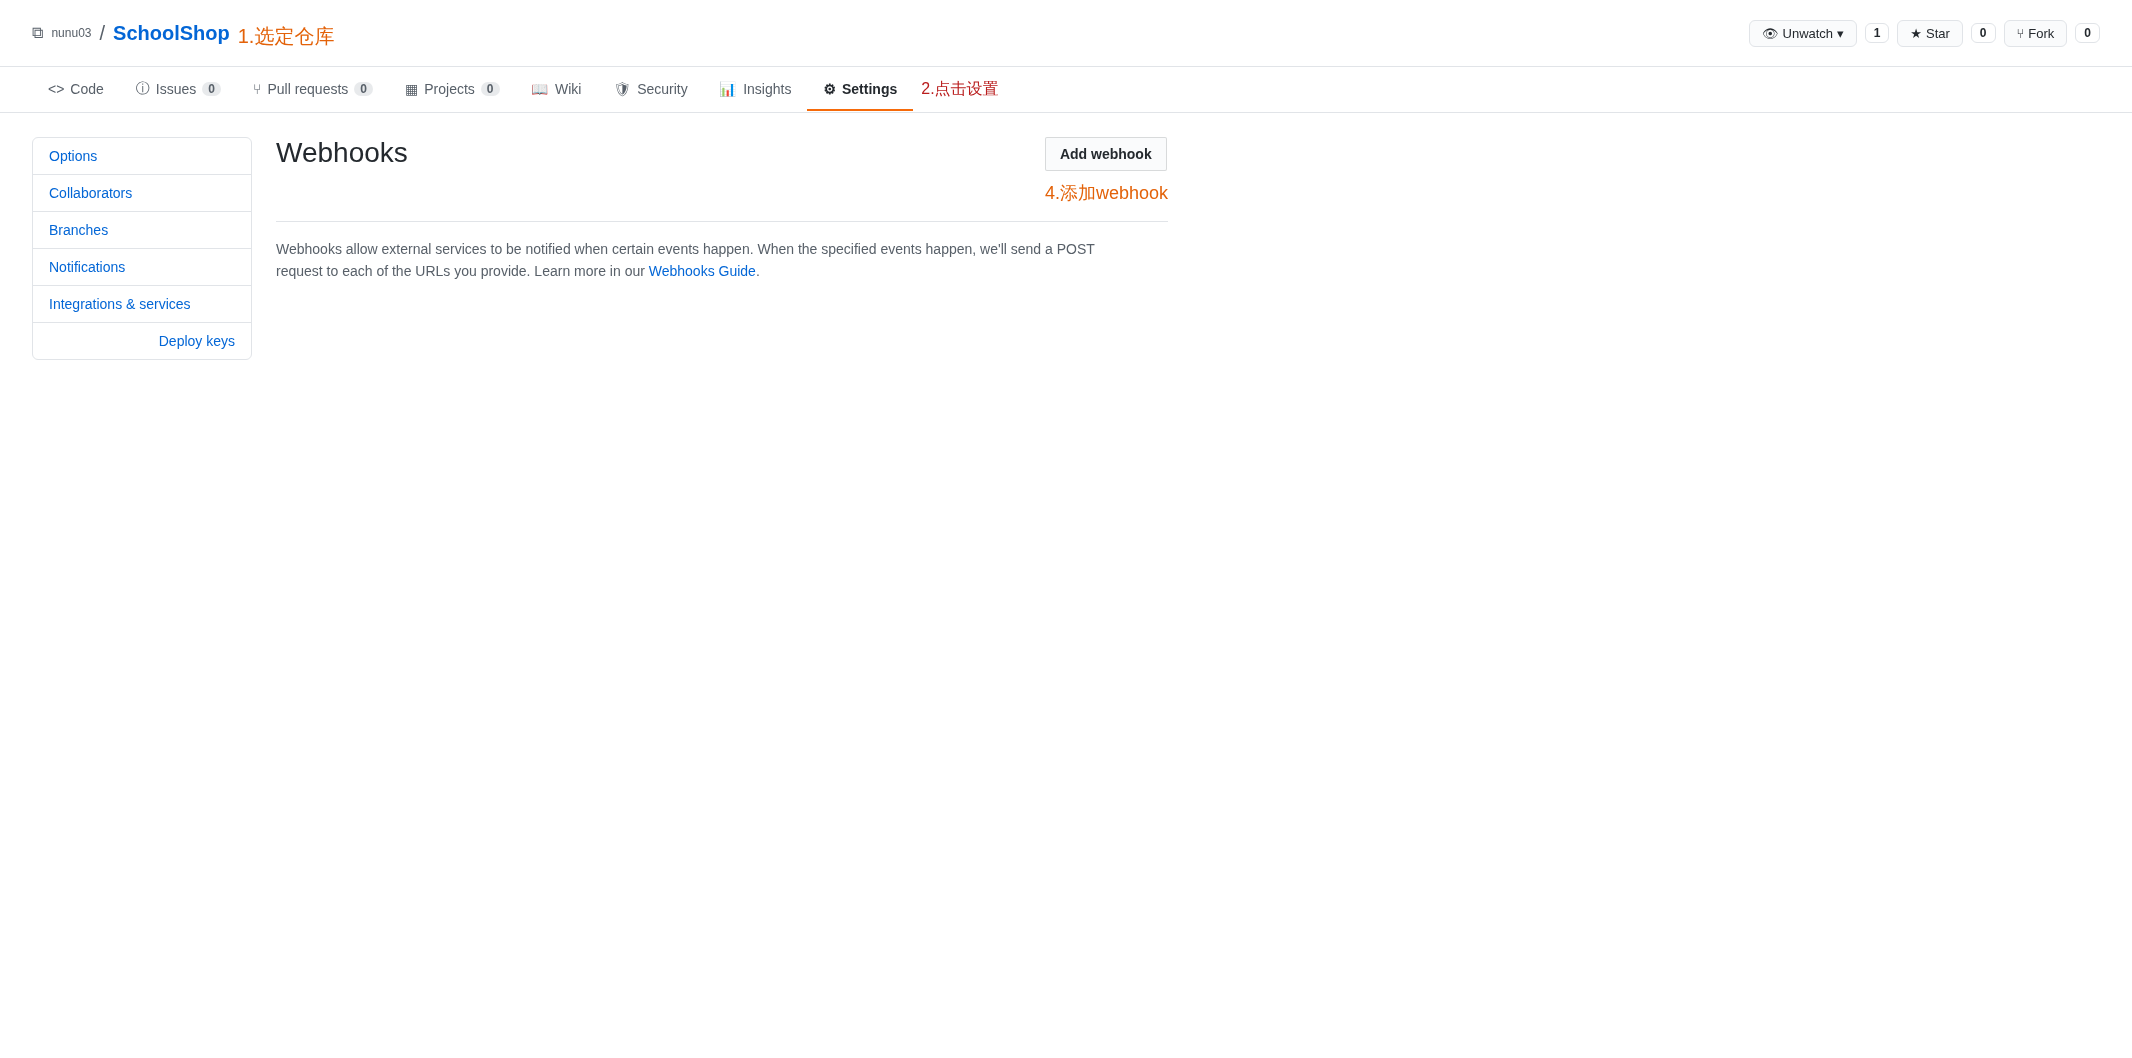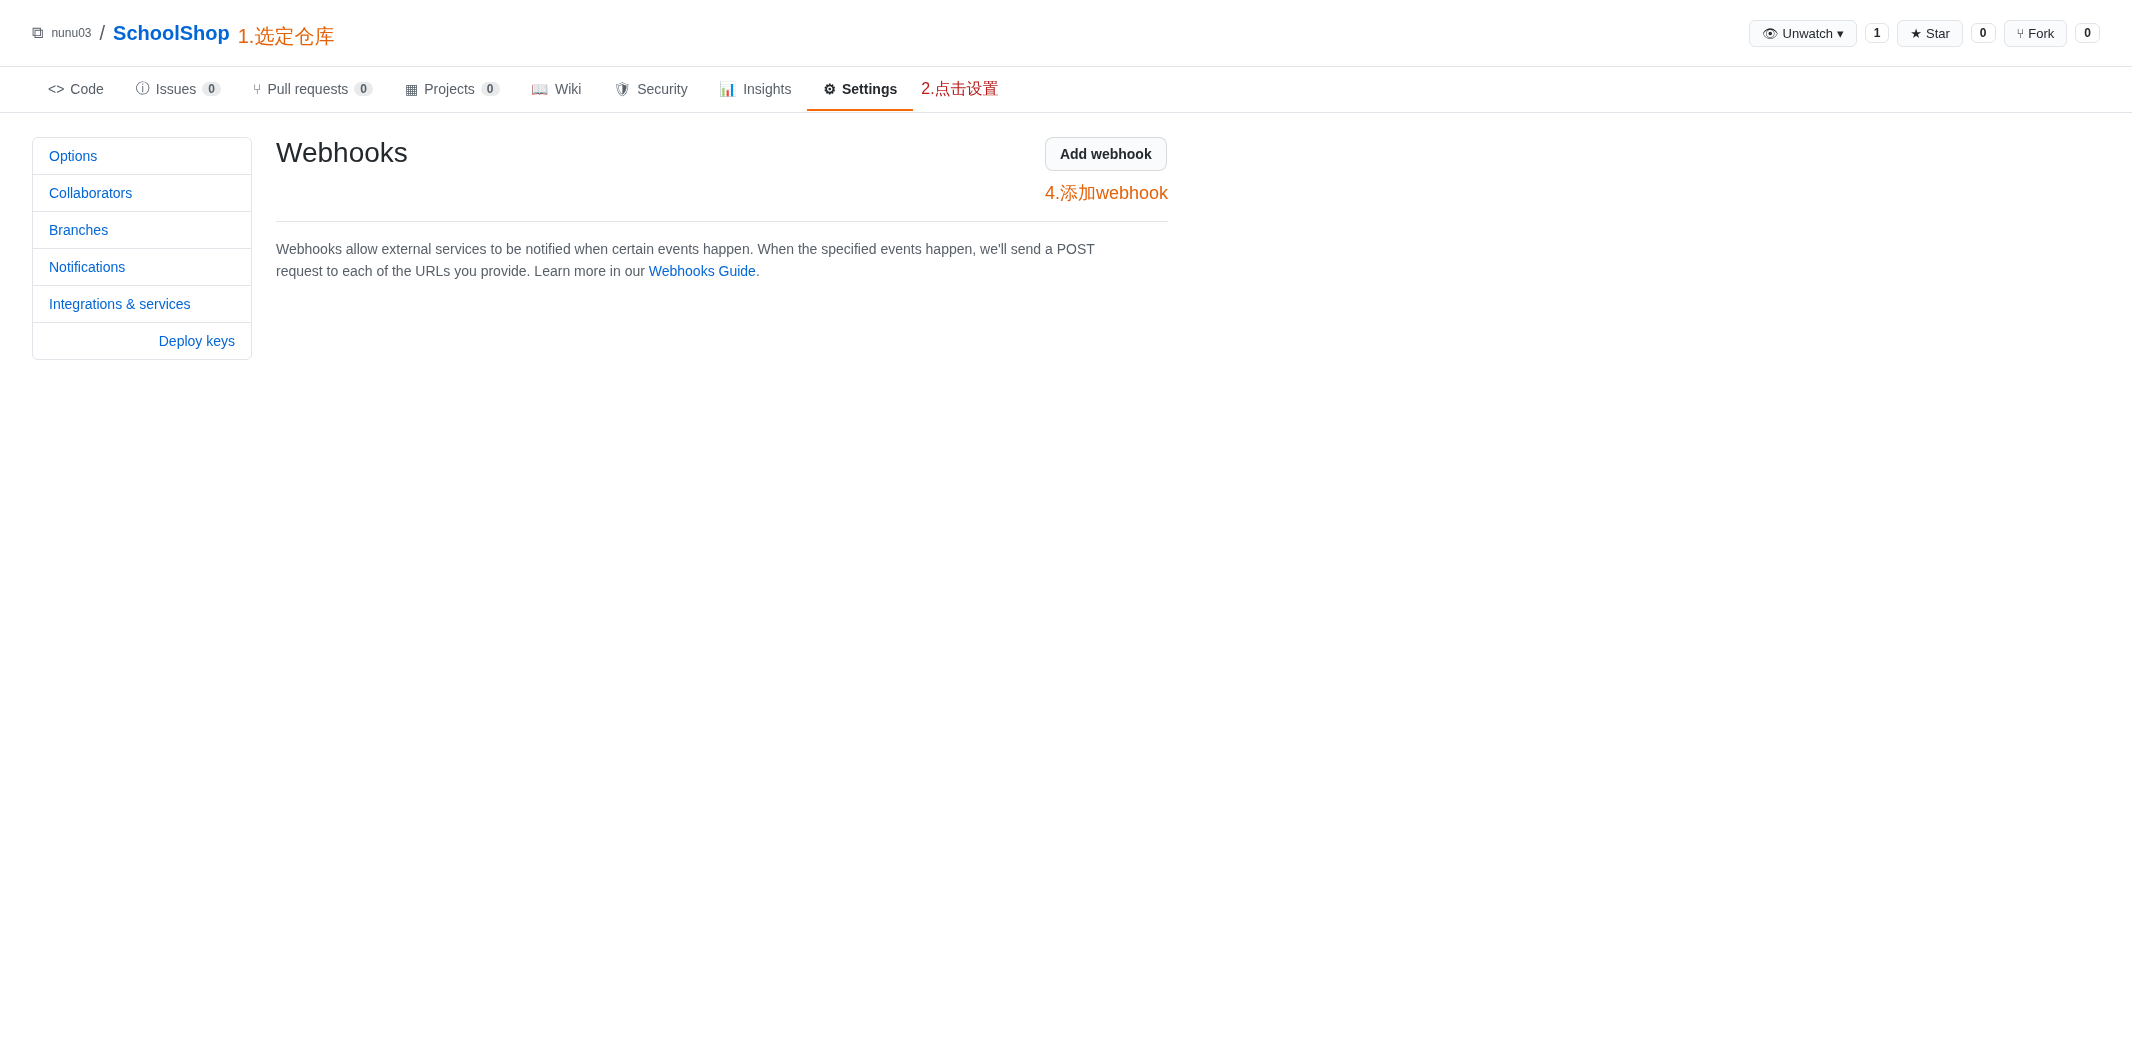--- a/index.html
+++ b/index.html
@@ -182,21 +182,21 @@
     }
     .page-title {
       font-size: 28px;
       font-weight: 400;
       color: #24292e;
     }
     .add-webhook-btn {
       padding: 8px 14px;
       background: #fafbfc;
       border: 1px solid rgba(27,31,35,0.15);
-      border-radius: 8px;
+      border-radius: 2px;
       font-size: 14px;
       font-weight: 600;
       cursor: pointer;
       color: #24292e;
     }
     .add-webhook-annotation {
       color: #e36209;
       font-size: 18px;
       text-align: right;
       margin-top: 10px;

